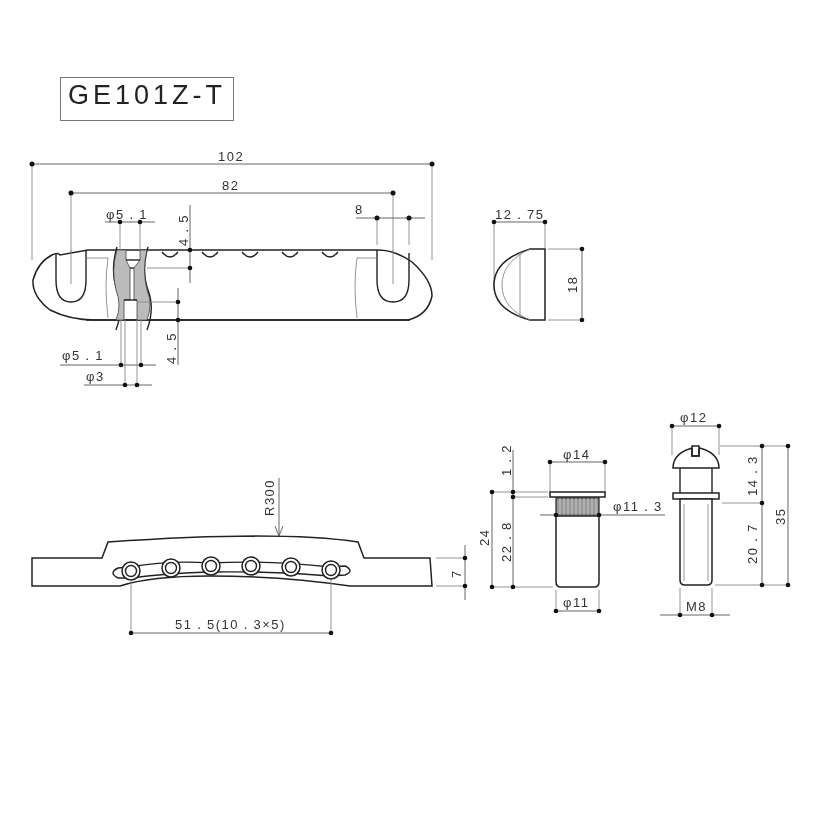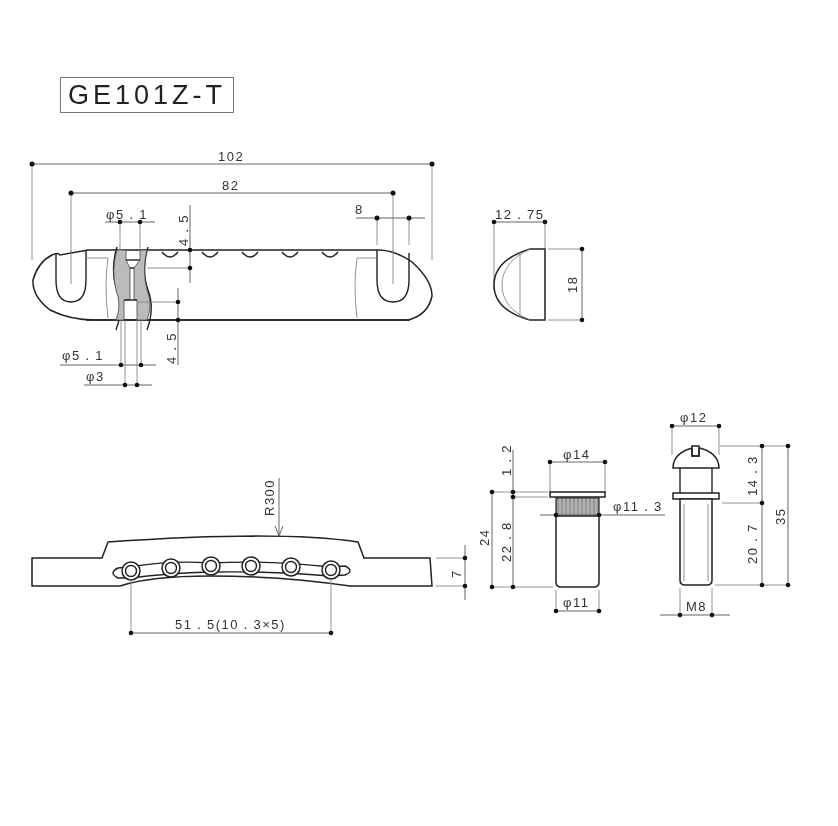--- a/index.html
+++ b/index.html
@@ -4,21 +4,21 @@
 <style>
   html, body { margin:0; padding:0; background:#ffffff; }
   body { width:838px; height:826px; position:relative; overflow:hidden; font-family:"Liberation Sans", sans-serif; }
   svg { position:absolute; left:0; top:0; }
   .ln { stroke:#222; stroke-width:1.4; fill:none; }
   .thin { stroke:#888; stroke-width:0.9; fill:none; }
   .dim { stroke:#555; stroke-width:0.9; fill:none; }
   .part { stroke:#222; stroke-width:1.5; fill:#fff; }
   .dot { fill:#111; }
   .txt { font-family:"Liberation Sans", sans-serif; font-size:13px; fill:#333; letter-spacing:1.5px; }
-  .title-box { position:absolute; left:60px; top:77px; width:174px; height:36px; border:1.5px solid #777; box-sizing:border-box;
+  .title-box { position:absolute; left:60px; top:77px; width:174px; height:44px; border:1.5px solid #777; box-sizing:border-box;
      font-family:"Liberation Sans", sans-serif; font-size:27px; color:#222; letter-spacing:4px; line-height:34px; text-align:center; }
 </style>
 </head>
 <body>
 
 <div class="title-box">GE101Z-T</div>
 
 <svg width="838" height="826" viewBox="0 0 838 826">
 
   <g>

